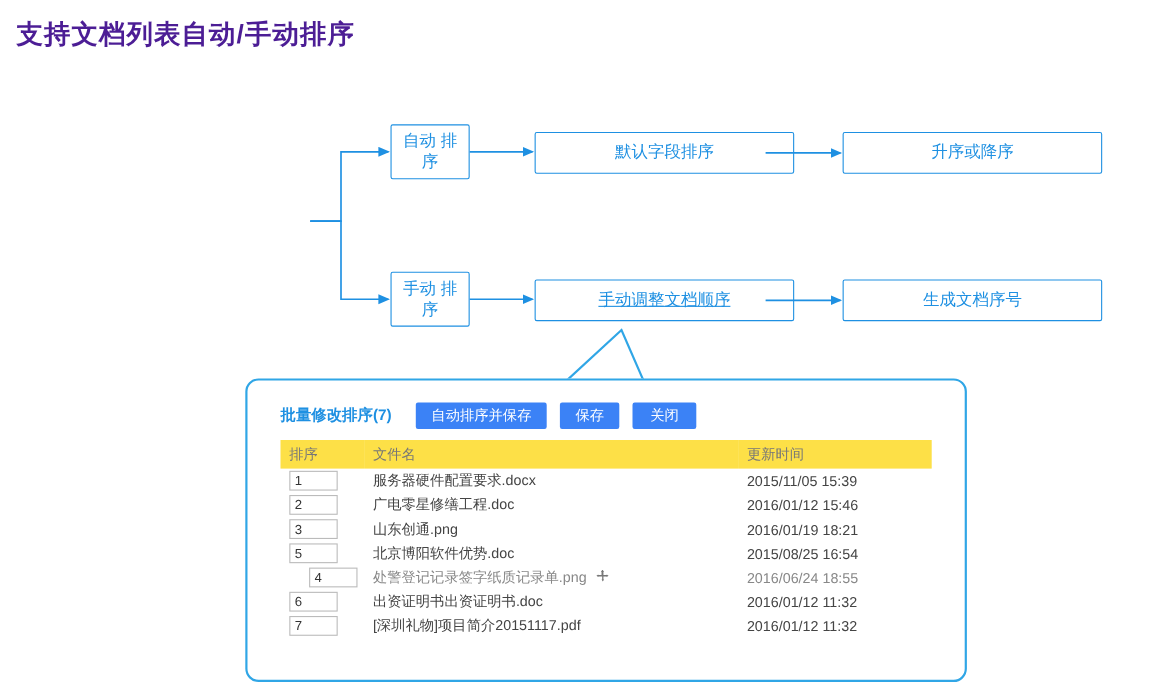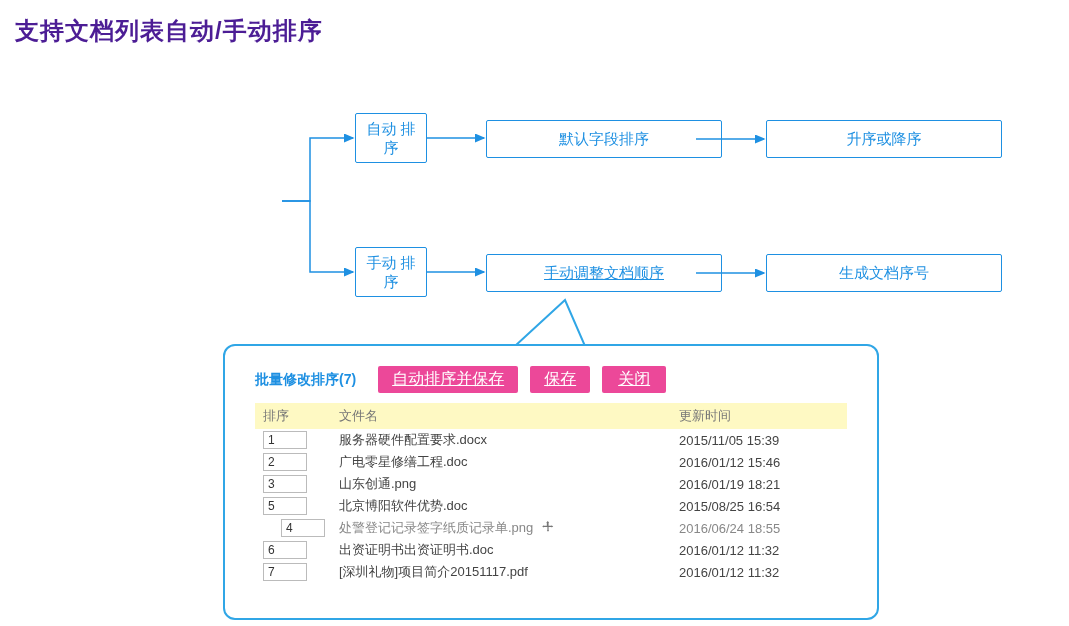--- a/index.html
+++ b/index.html
@@ -87,39 +87,38 @@
     align-items: center;
     gap: 12px;
   }
   .panel-title {
     color: #1e90e2;
     font-weight: bold;
     font-size: 14px;
     margin-right: 10px;
   }
   .btn {
-    background: #ec4899;
+    background: #3b82f6;
     color: #fff;
-    font-size: 16px;
+    font-size: 13px;
     padding: 3px 14px;
     border-radius: 2px;
     cursor: pointer;
     user-select: none;
-    text-decoration: underline;
   }
   .btn.close { padding: 3px 16px; }
 
   .table {
     margin-top: 10px;
     width: 100%;
     border-collapse: collapse;
     font-size: 13px;
   }
   .thead {
-    background: #fef9c3;
+    background: #fde047;
     color: #777;
   }
   .thead th {
     text-align: left;
     font-weight: normal;
     padding: 4px 8px;
   }
   .col-sort { width: 60px; }
   .col-name { }
   .col-time { width: 160px; text-align: left; }

